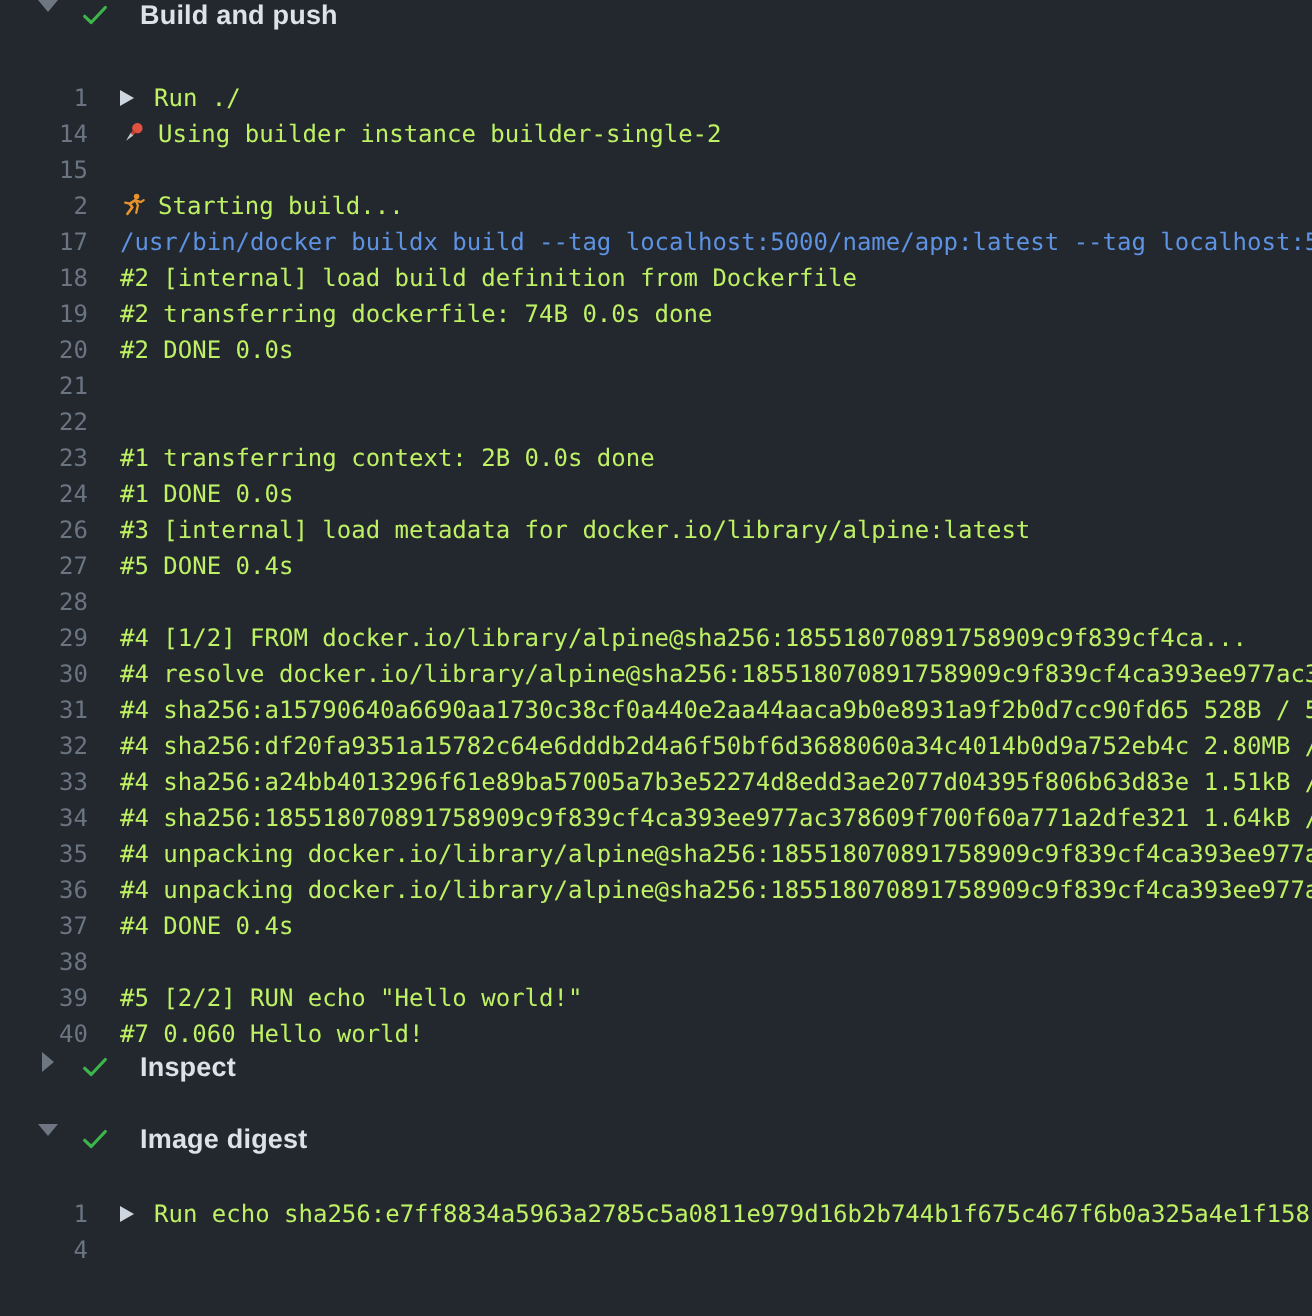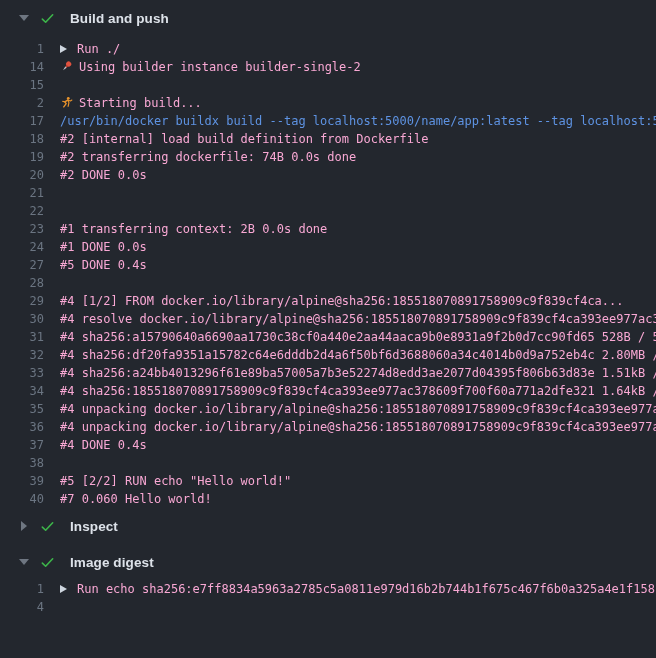--- a/index.html
+++ b/index.html
@@ -4,40 +4,40 @@
 <style>
   html,body{margin:0;padding:0;background:#23272e;}
   .viewer{
     position:relative;width:656px;height:658px;overflow:hidden;
     background:#23272e;
     font-family:"DejaVu Sans Mono","Liberation Mono",monospace;
     font-size:12px;color:#d9dee7;
     -webkit-font-smoothing:antialiased;
   }
   .section-header{
-    display:flex;align-items:center;height:36px;cursor:pointer;
+    display:flex;align-items:flex-start;height:36px;cursor:pointer;
   }
   .tri-wrap{width:14px;margin-left:17px;display:flex;justify-content:center;flex:none;}
   .tri-down{width:0;height:0;border-left:5px solid transparent;border-right:5px solid transparent;border-top:6px solid #6e7681;}
   .tri-right{width:0;height:0;border-top:5px solid transparent;border-bottom:5px solid transparent;border-left:6px solid #6e7681;}
   .check{margin-left:9px;flex:none;display:flex;align-items:center;}
   .section-title{
     margin-left:15px;
     font-family:"Liberation Sans","DejaVu Sans",sans-serif;
     font-size:13.5px;font-weight:600;color:#dde2e9;letter-spacing:.1px;
     white-space:nowrap;
   }
   .log-block{padding-top:4px;}
   .log-block.tight{padding-top:0;}
   .log-line{display:flex;height:18px;line-height:18px;white-space:pre;}
   .gutter{
     width:44px;flex:none;text-align:right;color:#6b7582;
     user-select:none;cursor:pointer;
   }
-  .content{margin-left:16px;white-space:pre;color:#f9a8d4;}
+  .content{margin-left:16px;white-space:pre;color:#bef264;}
   .content.cmd{color:#5e93e3;}
   .licon{display:inline-block;width:15px;margin-right:4px;vertical-align:-2px;}
   .tri-play{
     display:inline-block;width:0;height:0;margin-right:10px;
     border-left:7px solid #ced6df;border-top:4.5px solid transparent;border-bottom:4.5px solid transparent;
   }
 </style>
 </head>
 <body>
 
@@ -72,20 +72,21 @@
                 <path d="M6 7.2 L3.2 6.5" stroke="#e8932c" stroke-width="1.4" stroke-linecap="round"></path>
               </svg></span><span>Starting build...</span></span></div>
         <div class="log-line"><span class="gutter">17</span><span class="content cmd"><span>/usr/bin/docker buildx build --tag localhost:5000/name/app:latest --tag localhost:50</span></span></div>
         <div class="log-line"><span class="gutter">18</span><span class="content"><span>#2 [internal] load build definition from Dockerfile</span></span></div>
         <div class="log-line"><span class="gutter">19</span><span class="content"><span>#2 transferring dockerfile: 74B 0.0s done</span></span></div>
         <div class="log-line"><span class="gutter">20</span><span class="content"><span>#2 DONE 0.0s</span></span></div>
         <div class="log-line"><span class="gutter">21</span><span class="content"><span></span></span></div>
         <div class="log-line"><span class="gutter">22</span></div>
         <div class="log-line"><span class="gutter">23</span><span class="content"><span>#1 transferring context: 2B 0.0s done</span></span></div>
         <div class="log-line"><span class="gutter">24</span><span class="content"><span>#1 DONE 0.0s</span></span></div>
+        <div class="log-line"><span class="gutter">26</span><span class="content"><span>#3 [internal] load metadata for docker.io/library/alpine:latest</span></span></div>
         <div class="log-line"><span class="gutter">27</span><span class="content"><span>#5 DONE 0.4s</span></span></div>
         <div class="log-line"><span class="gutter">28</span><span class="content"><span></span></span></div>
         <div class="log-line"><span class="gutter">29</span><span class="content"><span>#4 [1/2] FROM docker.io/library/alpine@sha256:185518070891758909c9f839cf4ca...</span></span></div>
         <div class="log-line"><span class="gutter">30</span><span class="content"><span>#4 resolve docker.io/library/alpine@sha256:185518070891758909c9f839cf4ca393ee977ac3</span></span></div>
         <div class="log-line"><span class="gutter">31</span><span class="content"><span>#4 sha256:a15790640a6690aa1730c38cf0a440e2aa44aaca9b0e8931a9f2b0d7cc90fd65 528B / 5</span></span></div>
         <div class="log-line"><span class="gutter">32</span><span class="content"><span>#4 sha256:df20fa9351a15782c64e6dddb2d4a6f50bf6d3688060a34c4014b0d9a752eb4c 2.80MB /</span></span></div>
         <div class="log-line"><span class="gutter">33</span><span class="content"><span>#4 sha256:a24bb4013296f61e89ba57005a7b3e52274d8edd3ae2077d04395f806b63d83e 1.51kB /</span></span></div>
         <div class="log-line"><span class="gutter">34</span><span class="content"><span>#4 sha256:185518070891758909c9f839cf4ca393ee977ac378609f700f60a771a2dfe321 1.64kB /</span></span></div>
         <div class="log-line"><span class="gutter">35</span><span class="content"><span>#4 unpacking docker.io/library/alpine@sha256:185518070891758909c9f839cf4ca393ee977a</span></span></div>
         <div class="log-line"><span class="gutter">36</span><span class="content"><span>#4 unpacking docker.io/library/alpine@sha256:185518070891758909c9f839cf4ca393ee977a</span></span></div>

